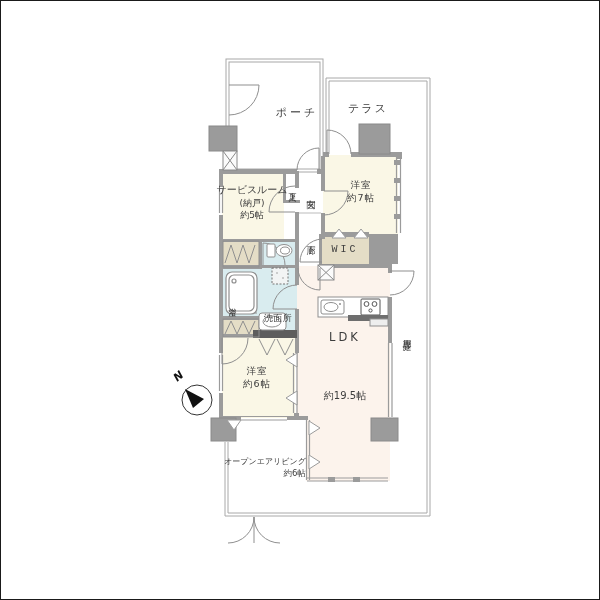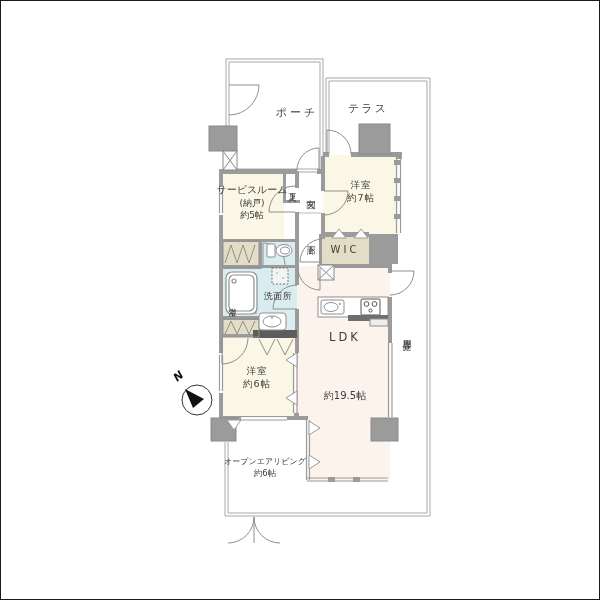--- a/index.html
+++ b/index.html
@@ -15,21 +15,21 @@
     pointer-events:none;
   }
   .v{writing-mode:vertical-rl;text-orientation:upright;transform:translate(-50%,-50%);letter-spacing:1px;}
   .porch{font-size:11px;letter-spacing:3px;}
   .terrace{font-size:11px;letter-spacing:2px;text-align:center;}
   .svc1{font-size:10px;letter-spacing:0;}
   .svc2{font-size:9px;}
   .small-v{font-size:8px;}
   .mid-v{font-size:9px;}
   .room{font-size:9.5px;letter-spacing:1px;}
-  .wic{font-size:10px;letter-spacing:3px;}
+  .wic{font-size:10px;letter-spacing:3px;font-family:Liberation Mono, monospace;}
   .wash{font-size:9px;letter-spacing:0.5px;}
   .ldk1{font-size:11.5px;letter-spacing:3px;margin-top:28px;}
   .ldk2{font-size:10px;margin-top:43px;}
   .open1{font-size:8px;}
   .open2{font-size:8.5px;}
   .north{font-size:11px;font-style:italic;font-weight:bold;color:#111;
          transform:translate(-50%,-50%) rotate(-40deg);}
 </style>
 </head>
 <body>
@@ -239,34 +239,34 @@
   <div class="lbl v mid-v" style="left:310px;top:238px;">廊下</div>
 
   <div class="lbl room" style="left:360px;top:191px;">
     <div>洋室</div>
     <div>約7帖</div>
   </div>
 
   <div class="lbl wic" style="left:344px;top:249px;">WIC</div>
 
   <div class="lbl v small-v" style="left:230px;top:301px;">浴室</div>
-  <div class="lbl wash" style="left:277px;top:295px;">洗面所</div>
+  <div class="lbl wash" style="left:277px;top:317px;">洗面所</div>
 
   <div class="lbl room" style="left:256px;top:377px;">
     <div>洋室</div>
     <div>約6帖</div>
   </div>
 
   <div class="lbl" style="left:344px;top:351px;">
     <div class="ldk1">LDK</div>
     <div class="ldk2">約19.5帖</div>
   </div>
 
   <div class="lbl v mid-v" style="left:406px;top:333px;">専用庭</div>
 
-  <div class="lbl" style="left:264px;top:467px;">
+  <div class="lbl" style="left:264px;top:467px;text-align:right;">
     <div class="open1">オープンエアリビング</div>
     <div class="open2">約6帖</div>
   </div>
 
   <div class="lbl north" style="left:178px;top:376px;">N</div>
 
 </div>
 
 </body></html>

